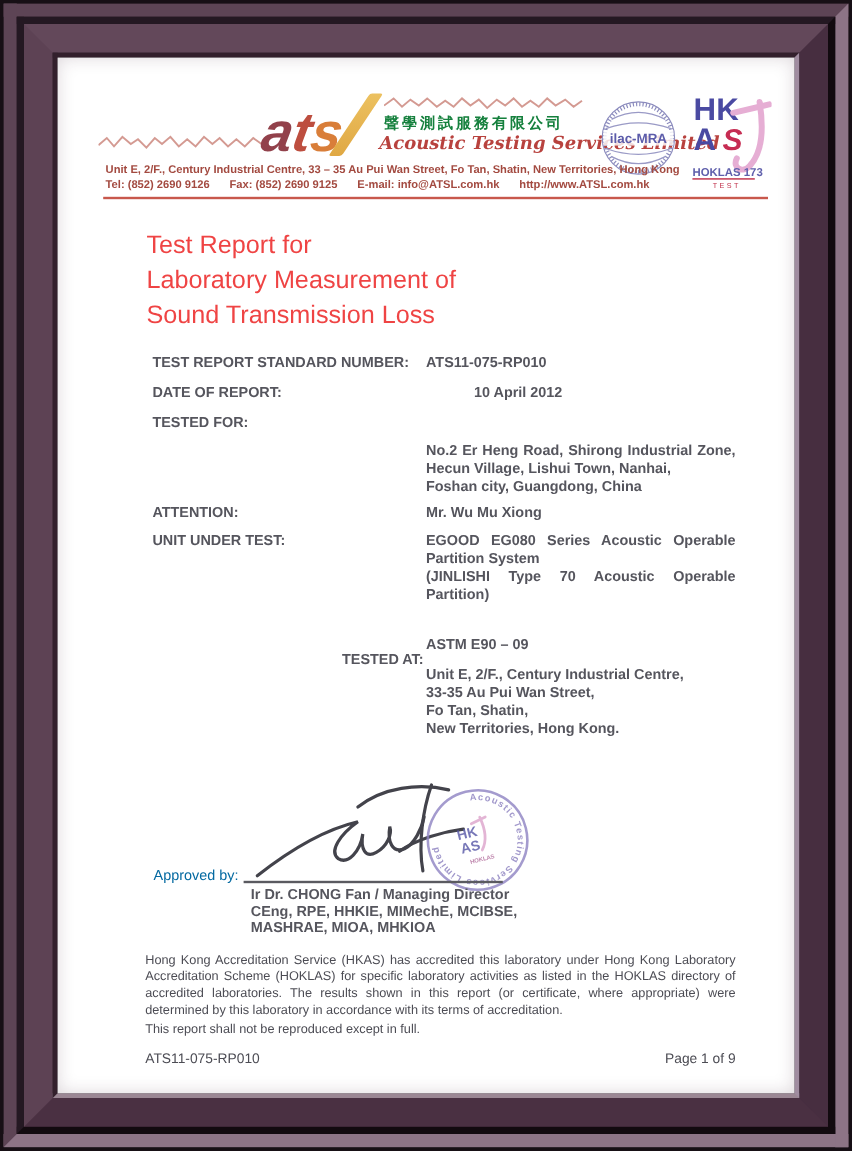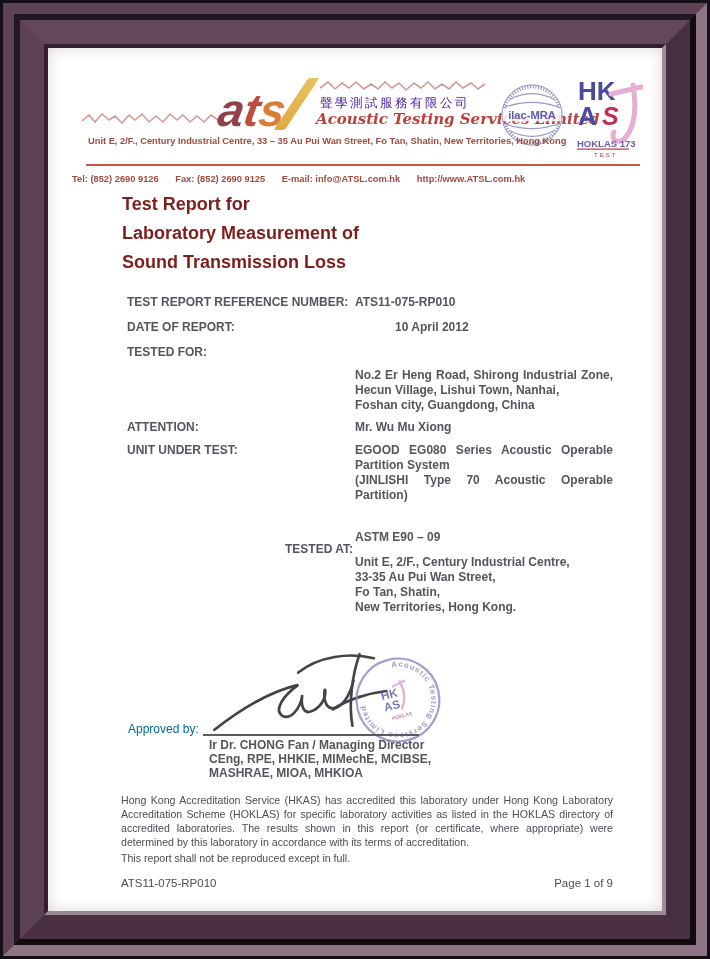--- a/index.html
+++ b/index.html
@@ -18,28 +18,28 @@
     box-shadow:inset 0 0 14px rgba(60,30,50,.18);}
   .abs{position:absolute;}
   
   .logo-letters{display:flex;align-items:flex-end;transform:skewX(-10deg);}
   .logo-letters span{font-weight:bold;font-size:46px;line-height:40px;font-style:italic;}
   .l-a{color:#92414b;}
   .l-t{color:#bd4e3f;}
   .l-s{color:#d97e39;}
   .logo-slash{width:11px;height:52px;margin-left:4px;transform:skewX(-26deg);
     background:linear-gradient(180deg,#ecc160,#e0a843);border-radius:2px;}
-  .company-zh{font-size:12.5px;font-weight:normal;color:#4c1d95;letter-spacing:2.5px;white-space:nowrap;}
+  .company-zh{font-size:12.5px;font-weight:bold;color:#15803d;letter-spacing:2.5px;white-space:nowrap;}
   .company-en{font-family:"DejaVu Serif",serif;font-style:italic;font-weight:bold;
     font-size:15px;color:#b8423e;white-space:nowrap;}
   .addr{font-size:9.3px;font-weight:bold;color:#a34a40;white-space:nowrap;}
   .addr2 span{margin-right:14px;}
   .red-rule{height:2px;background:#c8584c;}
   
-  .title{font-size:18px;font-weight:bold;color:#7f1d1d;line-height:29px;}
+  .title{font-size:21px;font-weight:normal;color:#ef4444;line-height:29px;}
   .row-label{position:absolute;left:79px;width:226px;font-size:12px;font-weight:bold;color:#55555d;}
   .row-value{position:absolute;left:307px;width:258px;font-size:12px;font-weight:bold;color:#55555d;line-height:15px;}
   .spread{display:block;text-align:justify;text-align-last:justify;}
   
   .approved{font-size:12px;color:#0369a1;}
   .sig-line{height:1.5px;background:#5a5a60;}
   .sig-name{font-size:12px;font-weight:bold;color:#55555d;line-height:14.5px;}
   .sig-creds{font-size:12px;font-weight:bold;color:#55555d;line-height:14.5px;}
   .stamp{opacity:.82;transform:rotate(-14deg);}
   
@@ -91,35 +91,35 @@
         <text x="3" y="24" font-family="Liberation Sans,sans-serif" font-size="26" font-weight="900" fill="#4a4aa2" letter-spacing="0">HK</text>
         <text x="3" y="49" font-family="Liberation Sans,sans-serif" font-size="26" font-weight="900" fill="#4a4aa2">A</text>
         <path d="M36,18 L66,11 M58,9 C61,28 61,50 50,62 C44,69 35,64 39,56" fill="none" stroke="#e6aed4" stroke-width="5" stroke-linecap="round"></path>
         <text x="27" y="49" font-family="Liberation Sans,sans-serif" font-size="25" font-weight="900" font-style="italic" fill="#c62c52">S</text>
         <text x="2" y="71" font-family="Liberation Sans,sans-serif" font-size="9.5" font-weight="bold" fill="#6060ac">HOKLAS 173</text>
         <rect x="2" y="72.5" width="52" height="1.2" fill="#c0304a"></rect>
         <text x="19" y="81" font-family="Liberation Sans,sans-serif" font-size="6" letter-spacing="2" fill="#c0304a">TEST</text>
       </svg>
 
       <div class="abs addr" style="left:40px;top:88px;">Unit E, 2/F., Century Industrial Centre, 33 – 35 Au Pui Wan Street, Fo Tan, Shatin, New Territories, Hong Kong</div>
-      <div class="abs addr addr2" style="left:24px;top:101px;margin-top:25px;">
+      <div class="abs addr addr2" style="left:40px;top:101px;">
         <span>Tel: (852) 2690 9126</span>
         <span>Fax: (852) 2690 9125</span>
         <span>E-mail: info@ATSL.com.hk</span>
         <span>http://www.ATSL.com.hk</span>
       </div>
       <div class="abs red-rule" style="left:38px;top:116px;width:554px;"></div>
 
       <div class="abs title" style="left:74px;top:142px;">
         <div>Test Report for</div>
         <div>Laboratory Measurement of</div>
         <div>Sound Transmission Loss</div>
       </div>
 
-      <div class="row-label" style="top:247px;">TEST REPORT REFERENCE NUMBER:</div>
+      <div class="row-label" style="top:247px;">TEST REPORT STANDARD NUMBER:</div>
       <div class="row-value" style="top:247px;">ATS11-075-RP010</div>
 
       <div class="row-label" style="top:272px;">DATE OF REPORT:</div>
       <div class="row-value" style="top:272px;margin-left:40px;">10 April 2012</div>
 
       <div class="row-label" style="top:297px;">TESTED FOR:</div>
 
       <div class="row-value" style="top:320px;">
         <span class="spread">No.2 Er Heng Road, Shirong Industrial Zone,</span>
         <span>Hecun Village, Lishui Town, Nanhai,</span><br>

